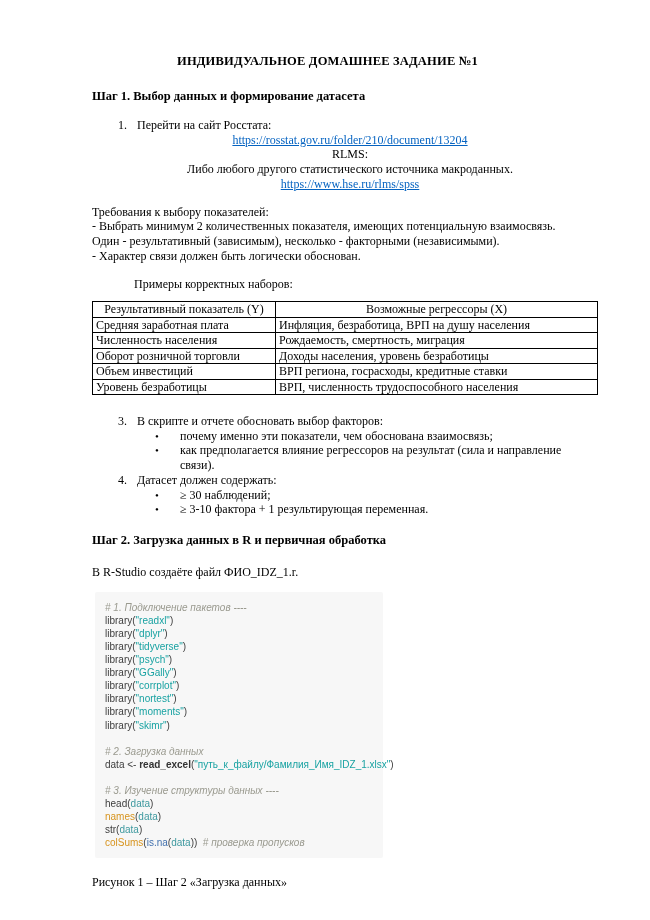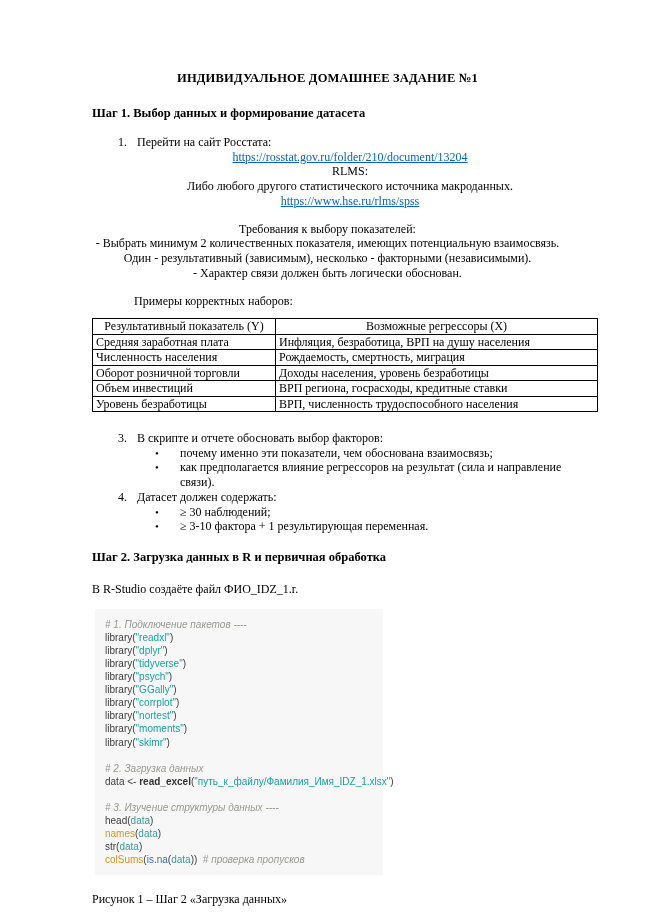--- a/index.html
+++ b/index.html
@@ -1,28 +1,28 @@
 <!DOCTYPE html>
 <html><head>
 <meta charset="utf-8">
 <style>
   html,body{margin:0;padding:0;}
   body{
     width:650px;height:920px;background:#ffffff;overflow:hidden;
     font-family:"Liberation Serif", serif;font-size:12px;color:#000;
   }
-  .doc{padding:54px 87px 0 92px;width:471px;margin-top:17px;}
+  .doc{padding:54px 87px 0 92px;width:471px;}
   .doc-title{text-align:center;font-weight:bold;font-size:12.5px;margin:0 0 20px 0;letter-spacing:.2px;}
   .h-step{font-weight:bold;font-size:12.5px;margin:0 0 14px 0;}
   .line{line-height:14.7px;}
   .ol-item{display:flex;margin-left:26px;line-height:14.7px;}
   .ol-num{width:19px;flex:none;}
   .indent-links{margin-left:45px;line-height:14.7px;text-align:center;}
   a.doc-link{color:#0563c1;text-decoration:underline;cursor:pointer;}
-  .req-block{margin-top:13px;line-height:14.7px;text-align:center;}
+  .req-block{margin-top:13px;line-height:14.7px;}
   .examples{margin:14px 0 9px 42px;line-height:14.7px;}
   table.ex-table{border-collapse:collapse;width:506px;table-layout:fixed;}
   table.ex-table td,table.ex-table th{
     border:1px solid #000;padding:0 3px;font-size:12px;font-weight:normal;
     line-height:14.5px;height:14.5px;white-space:nowrap;overflow:hidden;text-align:left;
   }
   table.ex-table th{text-align:center;}
   .col-y{width:176px;}
   .ul-item{display:flex;margin-left:63px;line-height:14.7px;}
   .ul-dot{width:25px;flex:none;font-size:11px;}

